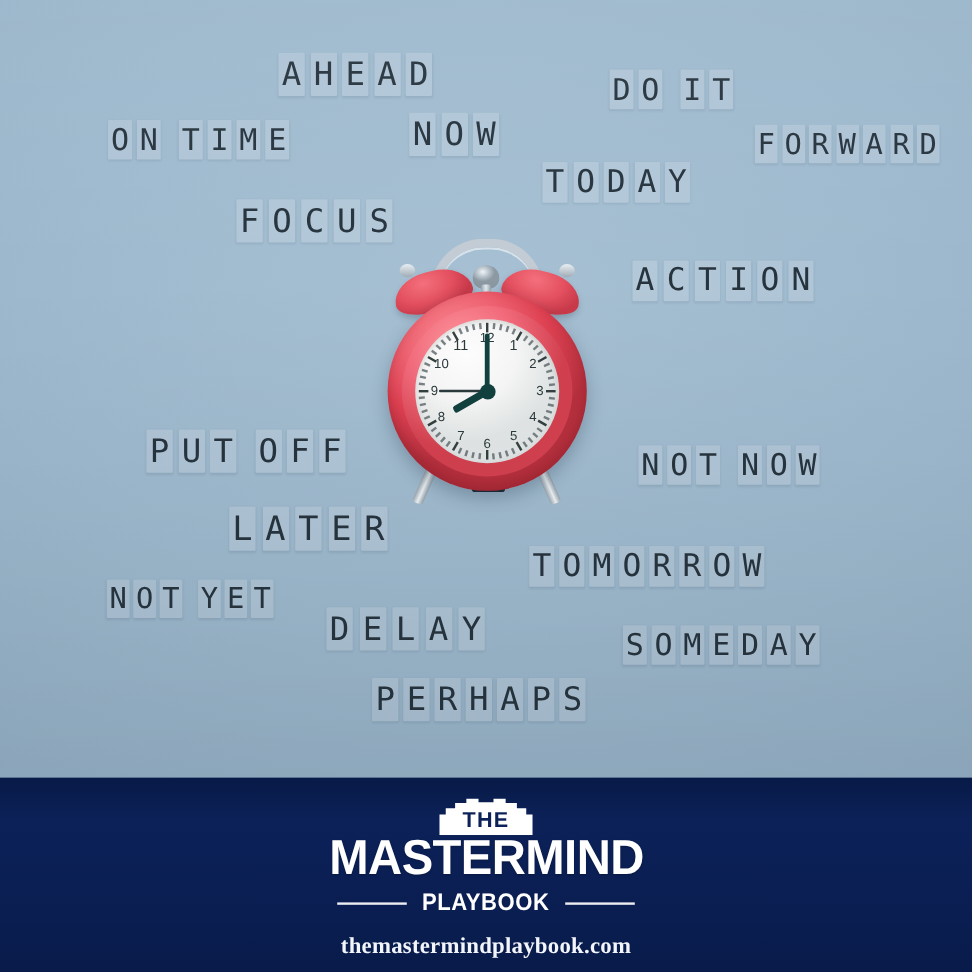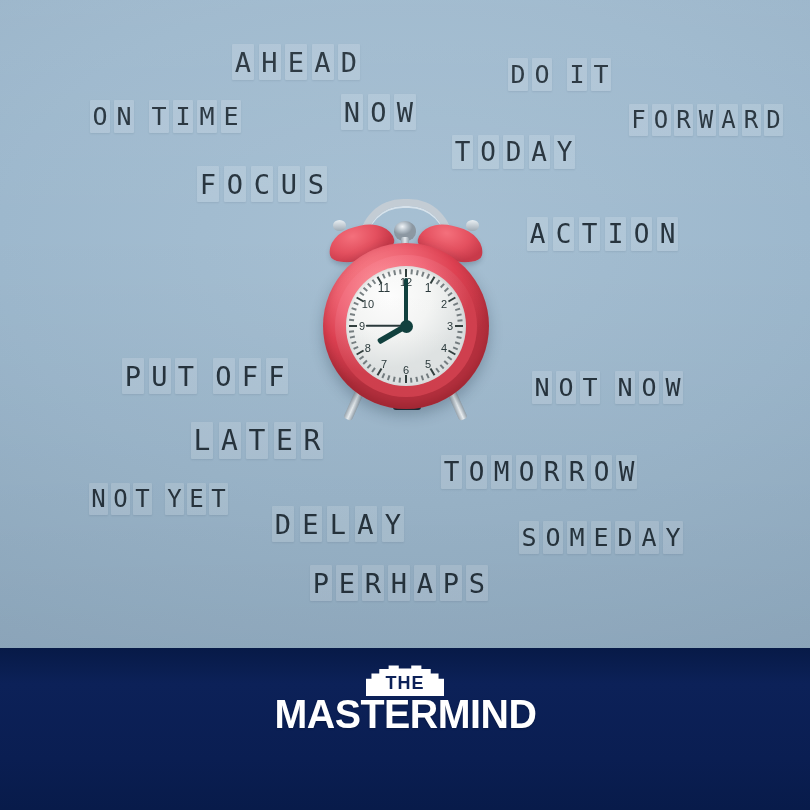--- a/index.html
+++ b/index.html
@@ -435,15 +435,21 @@
       </div>
     </div>
   </div>
 
   <div id="footer">
     <div class="badge">
       <div class="cog"></div>
       <span class="badge-text">THE</span>
     </div>
     <div class="brand">MASTERMIND</div>
+    <div class="sub-row">
+      <span class="rule"></span>
+      <span class="sub">PLAYBOOK</span>
+      <span class="rule"></span>
+    </div>
+    <div class="url">themastermindplaybook.com</div>
   </div>
 
 </div>
 
 </body></html>

